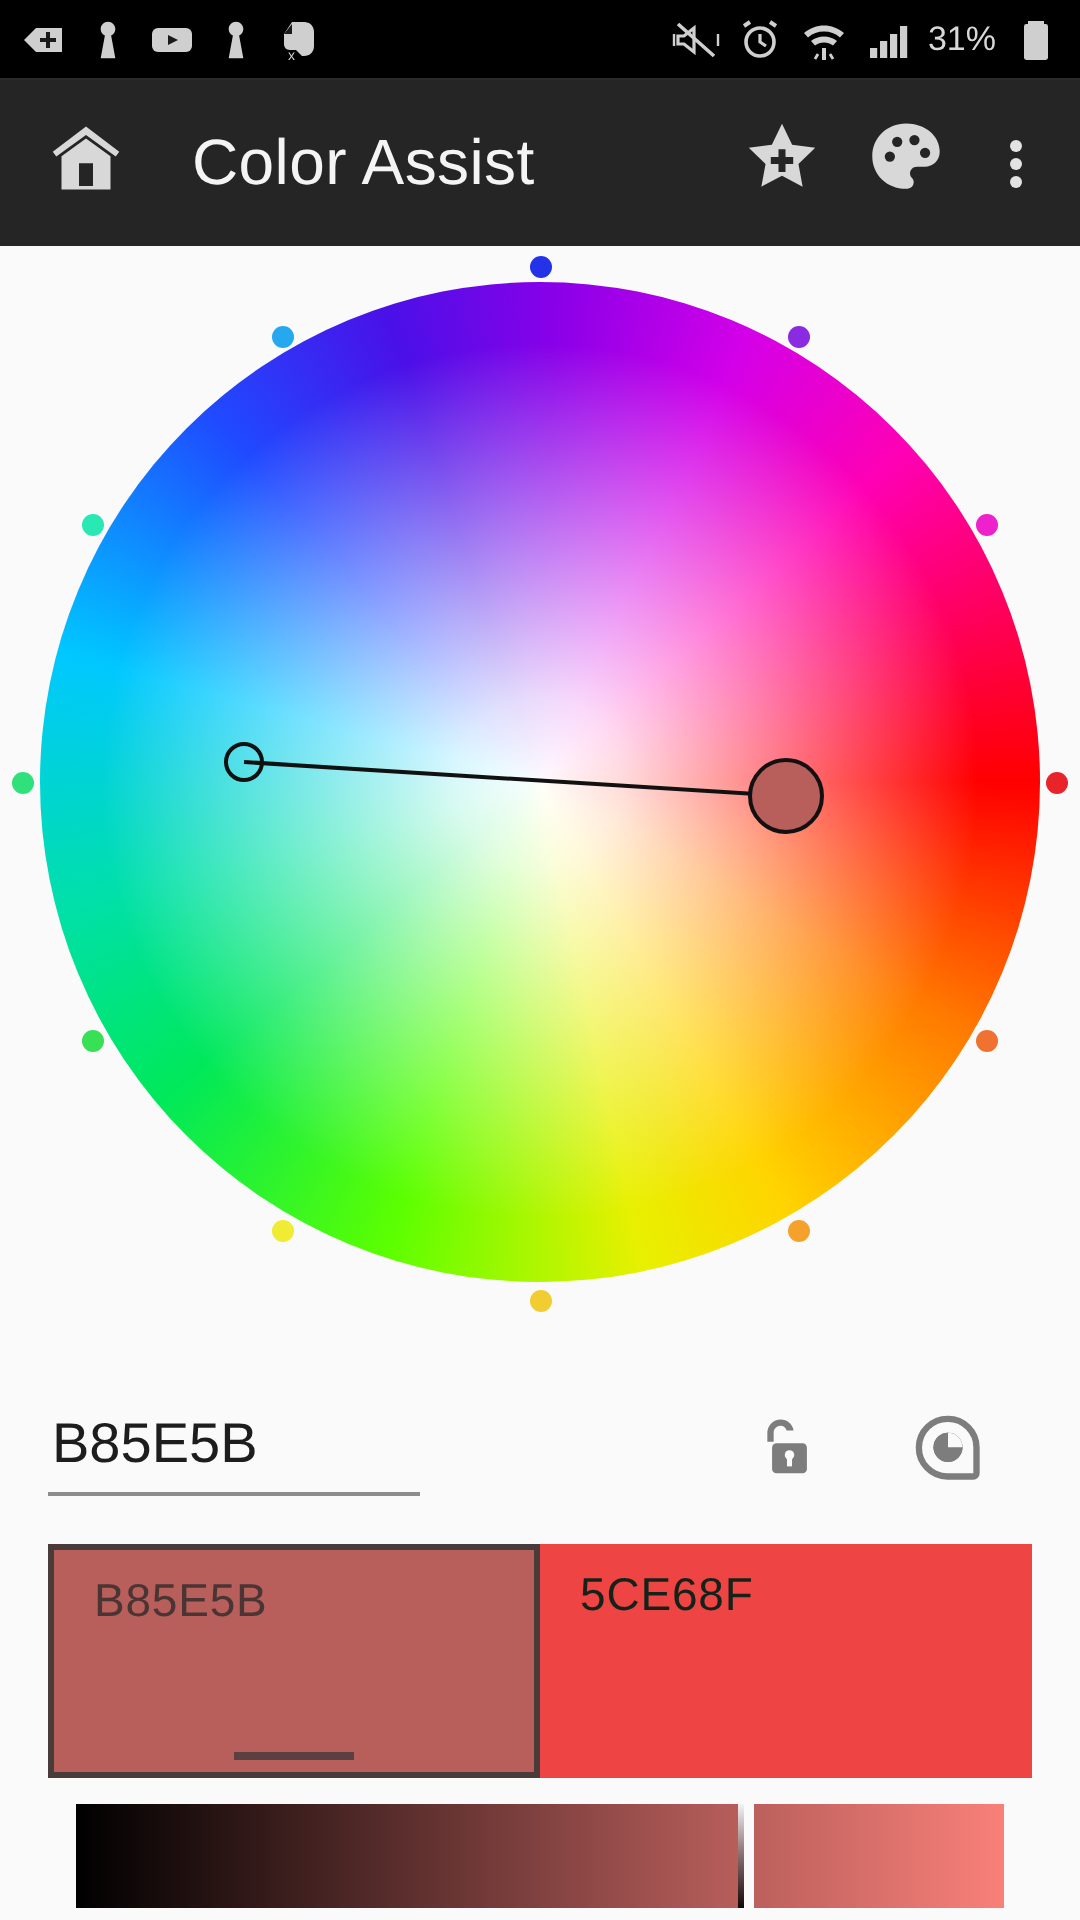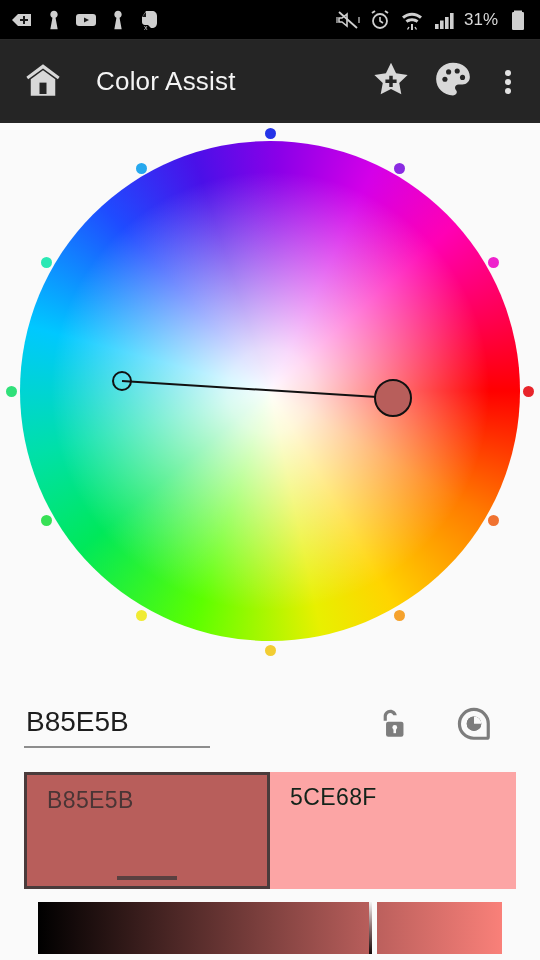--- a/index.html
+++ b/index.html
@@ -23,21 +23,21 @@
   .sb-pct{ color:#d8d8d8; font-size:17px; letter-spacing:0px; }
   .sb-time{ color:#f2f2f2; font-size:24px; margin-left:4px; letter-spacing:0px;}
   .sb-sep{ position:absolute; left:0; top:39px; width:540px; height:1px; background:#2a2a2a;}
 
   
   .actionbar{
     position:absolute; left:0; top:40px; width:540px; height:83px;
     background:#252525; display:flex; align-items:center;
   }
   .ab-home{ width:56px; height:56px; margin-left:15px; display:flex; align-items:center; justify-content:center; }
-  .ab-title{ color:#f4f4f4; font-size:26px; font-weight:400; margin-left:25px; letter-spacing:0.2px;}
+  .ab-title{ color:#f4f4f4; font-size:32px; font-weight:400; margin-left:25px; letter-spacing:0.2px;}
   .ab-actions{ margin-left:auto; display:flex; align-items:center; }
   .ab-btn{ width:62px; height:62px; display:flex; align-items:center; justify-content:center; }
   .ab-btn.dots{ width:48px; margin-right:8px; }
   .dot3{ width:6px; height:6px; border-radius:50%; background:#e2e2e2; margin:3px auto; display:block;}
 
   
   .wheelarea{
     position:absolute; left:0; top:123px; width:540px; height:567px;
     background:#fafafa;
   }
@@ -273,21 +273,21 @@
       </svg>
     </span>
   </div>
 </div>
 
 <div class="swatches" id="swatches">
     <div class="sw selected" style="width: 50%; background: rgb(184, 94, 91);">
       <div class="sw-label" style="color: rgb(74, 53, 53);">B85E5B</div>
       <div class="sw-indicator"></div>
     </div>
-    <div class="sw" style="width: 50%; background: #fca5a5;">
+    <div class="sw" style="width: 50%; background: #ef4444;">
       <div class="sw-label" style="color: rgb(19, 35, 26);">5CE68F</div>
     </div>
   </div>
 
 <div class="slider">
   <div class="slider-track" id="slider-track" style="background: linear-gradient(to right, rgb(0, 0, 0) 0%, rgb(184, 94, 91) 71.5%, rgb(249, 128, 121) 100%);"></div>
   <div class="slider-gap" id="slider-gap" style="left: calc(71.5% + 2px);"></div>
   <div class="slider-thumb" id="slider-thumb" style="left: calc(71.5% - 1px);"></div>
 </div>
 

